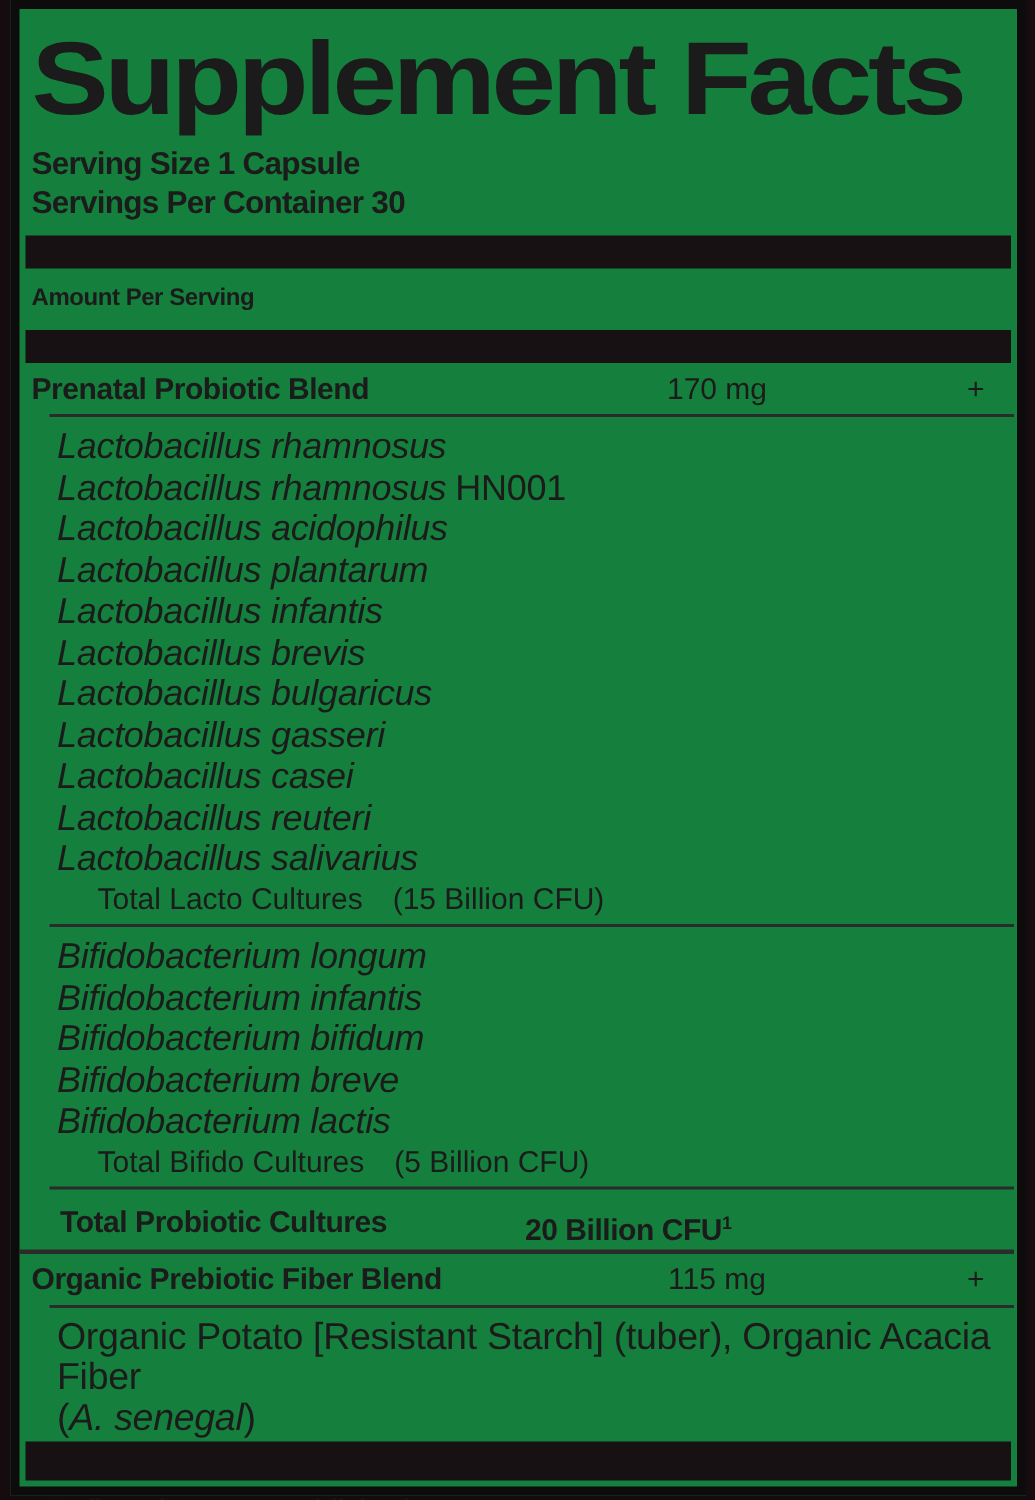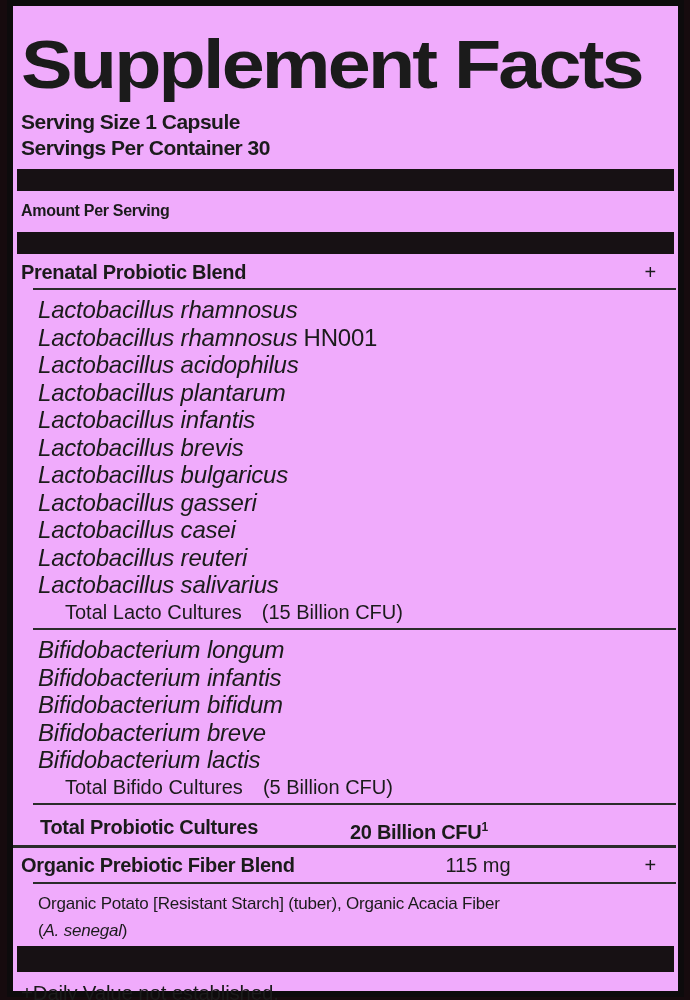--- a/index.html
+++ b/index.html
@@ -6,21 +6,21 @@
     --bg:#160b0e;
     --bar:#171114;
     --ink:#1b1b1b;
     --rule:#2b2b2b;
   }
   *{margin:0;padding:0;box-sizing:border-box;}
   html,body{width:690px;height:1000px;overflow:hidden;}
   body{background:var(--bg);font-family:"Liberation Sans",sans-serif;color:var(--ink);}
   .label{
     position:absolute;left:7px;top:0;width:677px;height:997px;
-    background:#f0abfc;border:6px solid #0d0b0c;padding:16px 8px;
+    background:#15803d;border:6px solid #0d0b0c;padding:4px 8px;
   }
   .title{
     font-size:69px;font-weight:bold;line-height:69px;letter-spacing:-2.5px;
     margin:8px 0 0 0;white-space:nowrap;transform:scaleX(1.12);transform-origin:left center;
   }
   .serving{margin-top:10px;font-weight:bold;font-size:21px;line-height:26px;letter-spacing:-0.5px;}
   .bar{height:22px;background:var(--bar);margin-left:-4px;margin-right:-4px;}
   .bar1{margin-top:8px;}
   .bar3{margin-top:2px;height:26px;}
   .aps{font-size:16px;font-weight:bold;letter-spacing:-0.3px;line-height:24px;margin:8px 0 9px 0;}
@@ -34,21 +34,21 @@
   .hr.indent{margin-left:12px;}
   .hr.full{margin-left:-8px;border-top-width:3px;}
   .group{padding-top:6px;padding-bottom:2px;}
   .species{font-style:italic;padding-left:17px;font-size:24px;line-height:27.5px;letter-spacing:-0.2px;}
   .strain{font-style:normal;}
   .strain:not(:empty){margin-left:6px;}
   .total-line{padding-left:44px;font-size:20px;line-height:27.5px;}
   .total-line .tv{margin-left:20px;margin-top:28px;}
   .row.total-prob{font-weight:bold;letter-spacing:-0.3px;padding:8px 0 4px 19px;}
   .row.preb{padding:3px 0 3px 0;}
-  .ingredients{padding-left:17px;font-size:17px;line-height:27px;letter-spacing:-0.2px;margin-top:6px;}
+  .ingredients{padding-left:17px;font-size:25px;line-height:27px;letter-spacing:-0.2px;margin-top:6px;}
   .sp-it{font-style:italic;}
   .footnote{font-size:20.5px;line-height:26px;margin-top:8px;letter-spacing:-0.2px;}
 </style>
 </head>
 <body>
 
 <div class="label">
 
   <div class="title">Supplement Facts</div>
 
@@ -58,20 +58,21 @@
   </div>
 
   <div class="bar bar1"></div>
 
   <div class="aps">Amount Per Serving</div>
 
   <div class="bar"></div>
 
   <div class="row header">
     <span>Prenatal Probiotic Blend</span>
+    <span class="amount">170 mg</span>
     <span class="dv">+</span>
   </div>
   <div class="hr indent"></div>
 
   <div class="group">
     <div class="species"><span>Lactobacillus rhamnosus</span><span class="strain"></span></div>
     <div class="species"><span>Lactobacillus rhamnosus</span><span class="strain">HN001</span></div>
     <div class="species"><span>Lactobacillus acidophilus</span><span class="strain"></span></div>
     <div class="species"><span>Lactobacillus plantarum</span><span class="strain"></span></div>
     <div class="species"><span>Lactobacillus infantis</span><span class="strain"></span></div>

